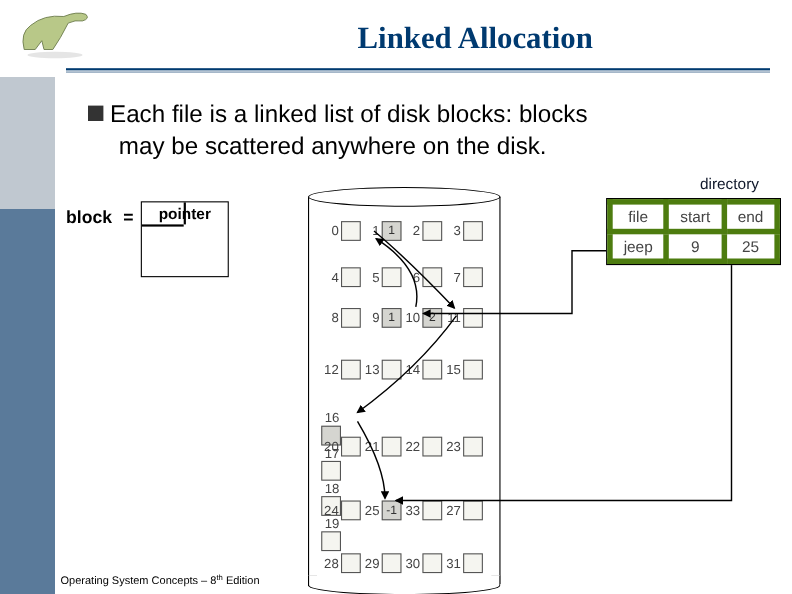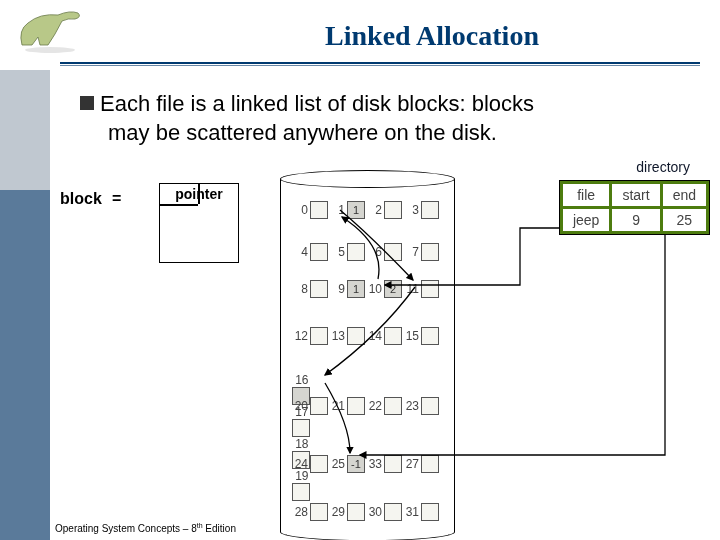--- a/index.html
+++ b/index.html
@@ -73,23 +73,22 @@
   .indent { margin-left: 28px; }
   .block-eq {
     position: absolute;
     left: 60px; top: 190px;
     font-size: 16px;
     font-weight: bold;
   }
   .block-diagram {
     position: absolute;
     left: 128px; top: 183px;
-    width: 80px; height: 80px;
+    width: 80px; height: 69px;
     border: 1.5px solid #000;
-    margin-left: 31px;
   }
   .block-diagram .pointer-label {
     position: absolute;
     top: 2px; left: 0; right: 0;
     text-align: center;
     font-size: 14px;
     font-weight: bold;
   }
   .block-diagram .divider-h {
     position: absolute;
@@ -179,21 +178,21 @@
   .dir-label {
     position: absolute;
     right: 20px; top: -6px;
     font-size: 14px;
     color: #0f172a;
   }
   .dir-box table {
     border-collapse: collapse;
   }
   .dir-box td, .dir-box th {
-    border: 3px solid #4d7c0f;
+    border: 5px solid #4d7c0f;
     padding: 3px 10px;
     font-size: 14px;
     text-align: center;
     color: #444;
     font-weight: normal;
   }
   .arrows {
     position: absolute;
     left: 0; top: 0;
     width: 440px; height: 370px;

